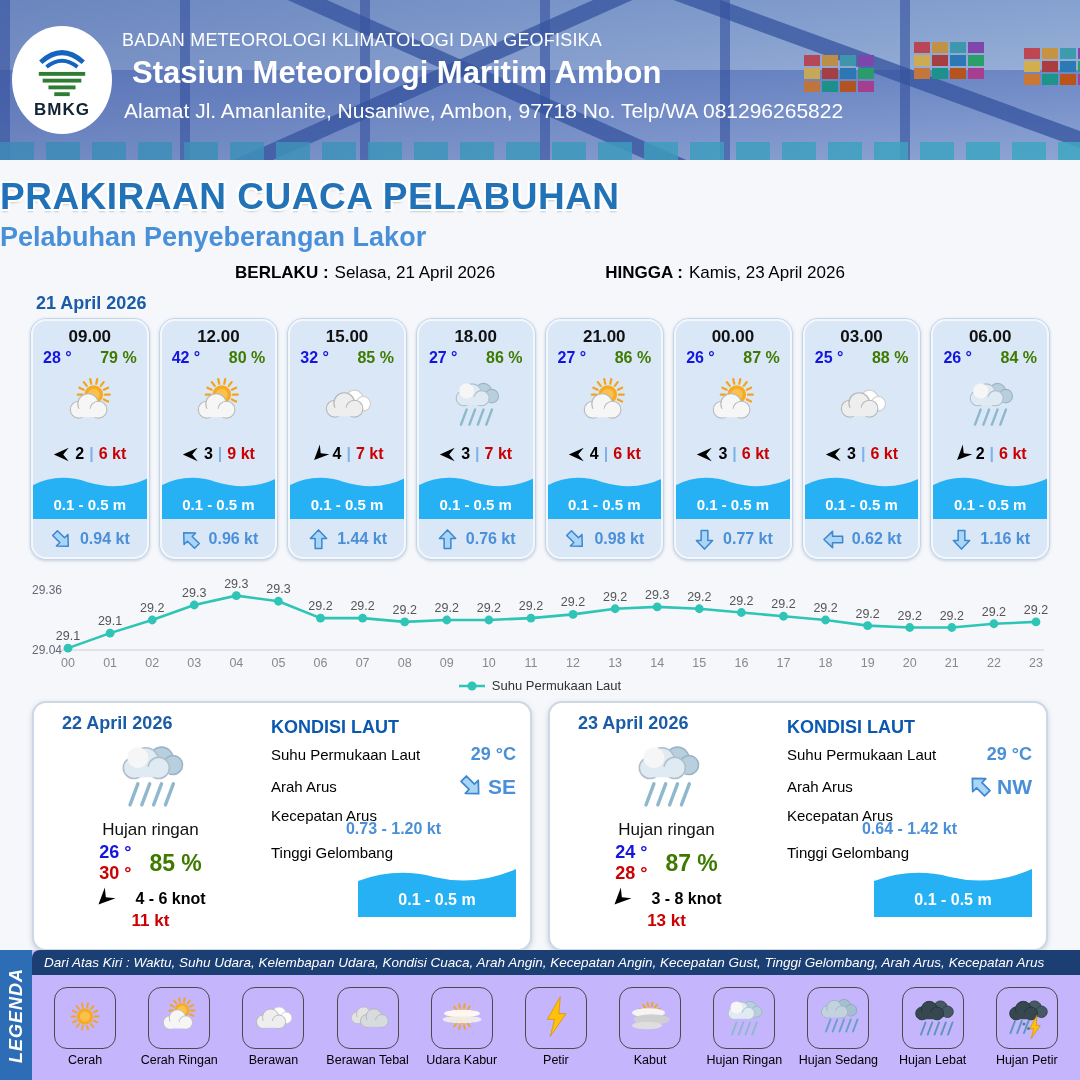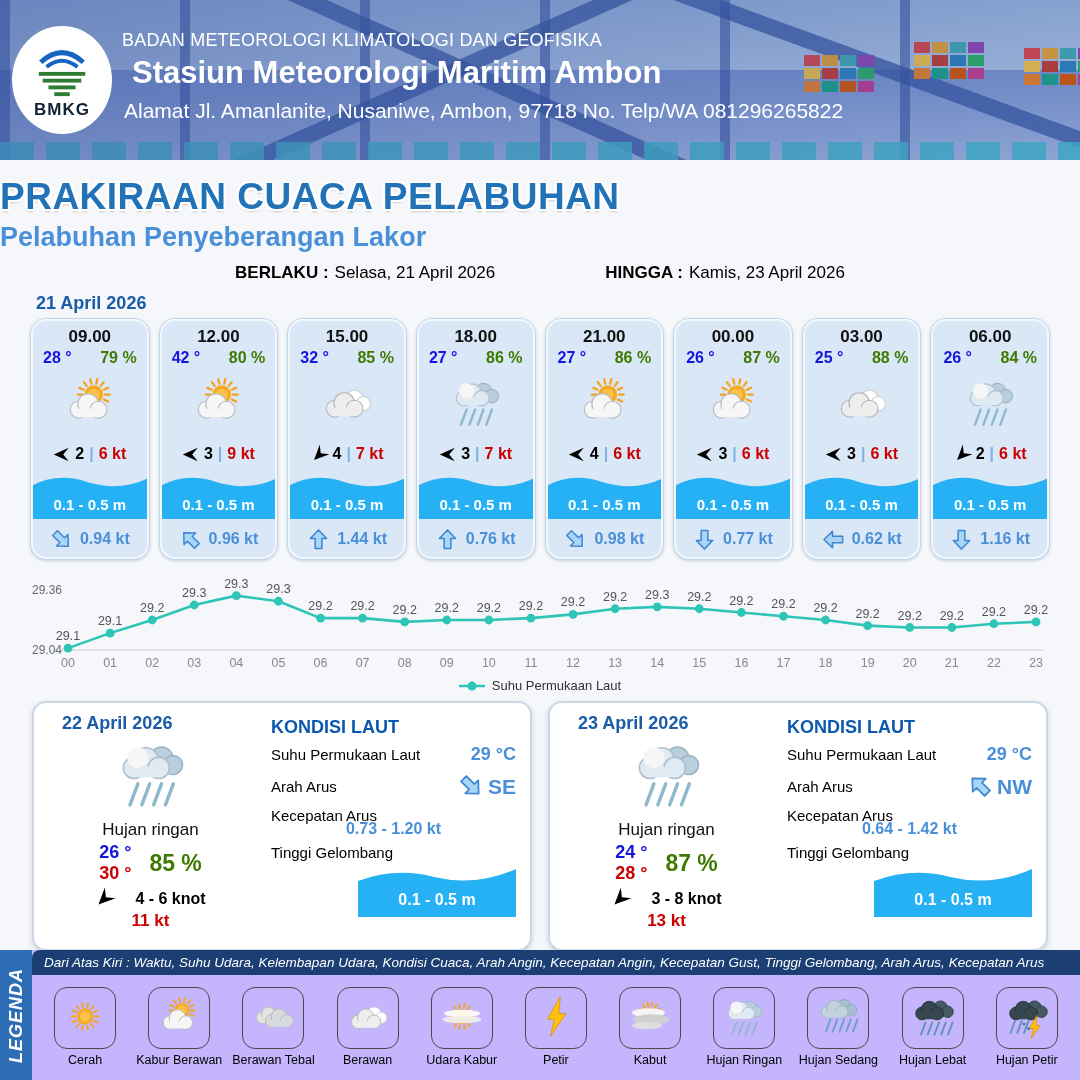--- a/index.html
+++ b/index.html
@@ -880,61 +880,61 @@
               <circle cx="36" cy="22" r="10" fill="#f7ab22"></circle>
               <circle cx="36" cy="22" r="6.2" fill="#fbc14d"></circle>
               <g stroke="#b9b9b9" stroke-width="1.2" fill="#f6f6f6">
   <circle cx="20" cy="38" r="9"></circle>
                 <circle cx="30" cy="32" r="11"></circle>
   <circle cx="41" cy="38" r="9"></circle>
                 <rect x="16" y="37" width="28" height="9" rx="4" stroke="none"></rect>
               </g>
             </svg>
           </div>
-    <div class="legend-label">Kabur Berawan</div>
+    <div class="legend-label">Cerah Ringan</div>
+  </div>
+
+  <div class="legend-item">
+    <div class="legend-box">
+            <svg width="48" height="48" viewBox="0 0 64 64">
+              <g stroke="#cfcfcf" stroke-width="1.2" fill="#ffffff">
+  <circle cx="31.5" cy="31.7" r="7.6499999999999995"></circle>
+                <circle cx="40" cy="26.6" r="9.35"></circle>
+  <circle cx="49.35" cy="31.7" r="7.6499999999999995"></circle>
+                <rect x="28.1" y="30.85" width="23.8" height="7.6499999999999995" rx="3.4" stroke="none"></rect>
+              </g>
+              <g stroke="#b5b5b5" stroke-width="1.2" fill="#eeeeee">
+  <circle cx="19" cy="37" r="9"></circle>
+                <circle cx="29" cy="31" r="11"></circle>
+  <circle cx="40" cy="37" r="9"></circle>
+                <rect x="15" y="36" width="28" height="9" rx="4" stroke="none"></rect>
+              </g>
+            </svg>
+          </div>
+    <div class="legend-label">Berawan</div>
   </div>
 
   <div class="legend-item">
     <div class="legend-box">
             <svg width="48" height="48" viewBox="0 0 64 64">
               <g stroke="#bdbdbd" stroke-width="1.2" fill="#e3e3e3">
   <circle cx="17.5" cy="31.7" r="7.6499999999999995"></circle>
                 <circle cx="26" cy="26.6" r="9.35"></circle>
   <circle cx="35.35" cy="31.7" r="7.6499999999999995"></circle>
                 <rect x="14.1" y="30.85" width="23.8" height="7.6499999999999995" rx="3.4" stroke="none"></rect>
               </g>
               <g stroke="#b0b6ba" stroke-width="1.2" fill="#d7dbde">
   <circle cx="30.5" cy="35.9" r="8.549999999999999"></circle>
                 <circle cx="40" cy="30.2" r="10.45"></circle>
   <circle cx="50.45" cy="35.9" r="8.549999999999999"></circle>
                 <rect x="26.700000000000003" y="34.95" width="26.599999999999998" height="8.549999999999999" rx="3.8" stroke="none"></rect>
               </g>
             </svg>
           </div>
     <div class="legend-label">Berawan Tebal</div>
-  </div>
-
-  <div class="legend-item">
-    <div class="legend-box">
-            <svg width="48" height="48" viewBox="0 0 64 64">
-              <g stroke="#cfcfcf" stroke-width="1.2" fill="#ffffff">
-  <circle cx="31.5" cy="31.7" r="7.6499999999999995"></circle>
-                <circle cx="40" cy="26.6" r="9.35"></circle>
-  <circle cx="49.35" cy="31.7" r="7.6499999999999995"></circle>
-                <rect x="28.1" y="30.85" width="23.8" height="7.6499999999999995" rx="3.4" stroke="none"></rect>
-              </g>
-              <g stroke="#b5b5b5" stroke-width="1.2" fill="#eeeeee">
-  <circle cx="19" cy="37" r="9"></circle>
-                <circle cx="29" cy="31" r="11"></circle>
-  <circle cx="40" cy="37" r="9"></circle>
-                <rect x="15" y="36" width="28" height="9" rx="4" stroke="none"></rect>
-              </g>
-            </svg>
-          </div>
-    <div class="legend-label">Berawan</div>
   </div>
 
   <div class="legend-item">
     <div class="legend-box">
             <svg width="48" height="48" viewBox="0 0 64 64">
               <line x1="44" y1="30" x2="49" y2="30" stroke="#f6a31c" stroke-width="2.4" stroke-linecap="round"></line>
               <line x1="42.81162641482903" y1="35.2066048694107" x2="47.316470754341125" y2="37.37602356499849" stroke="#f6a31c" stroke-width="2.4" stroke-linecap="round"></line>
               <line x1="39.4818776223048" y1="39.38197778961636" x2="42.59932663159847" y2="43.29113520195651" stroke="#f6a31c" stroke-width="2.4" stroke-linecap="round"></line>
               <line x1="34.67025120747577" y1="41.699134946181886" x2="35.78285587725735" y2="46.573774507091" stroke="#f6a31c" stroke-width="2.4" stroke-linecap="round"></line>
               <line x1="29.329748792524228" y1="41.699134946181886" x2="28.217144122742656" y2="46.573774507091" stroke="#f6a31c" stroke-width="2.4" stroke-linecap="round"></line>

